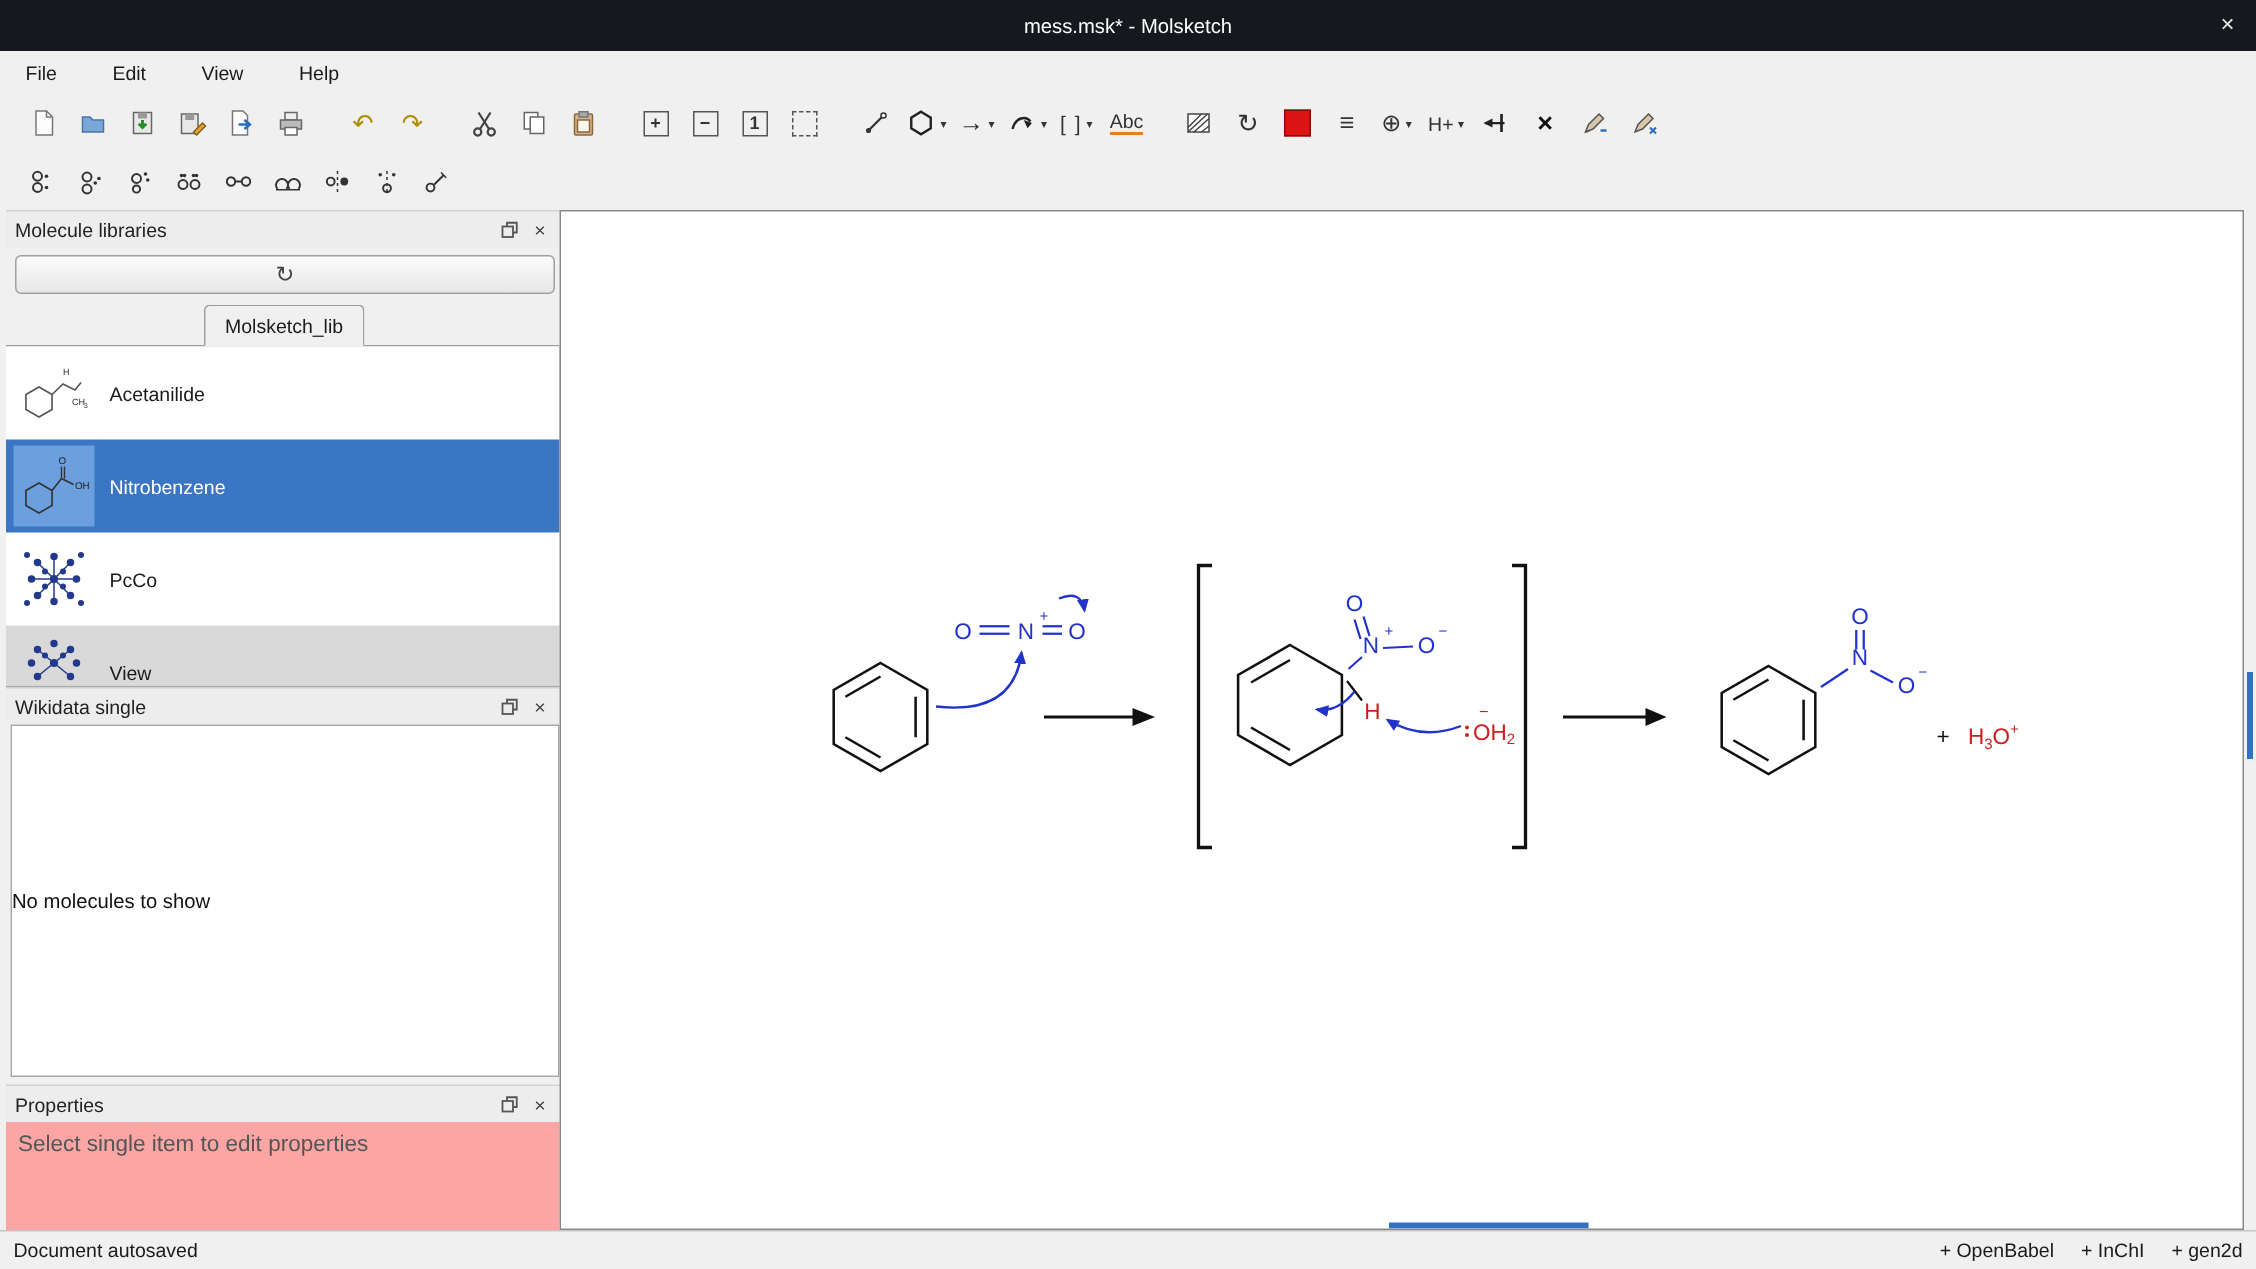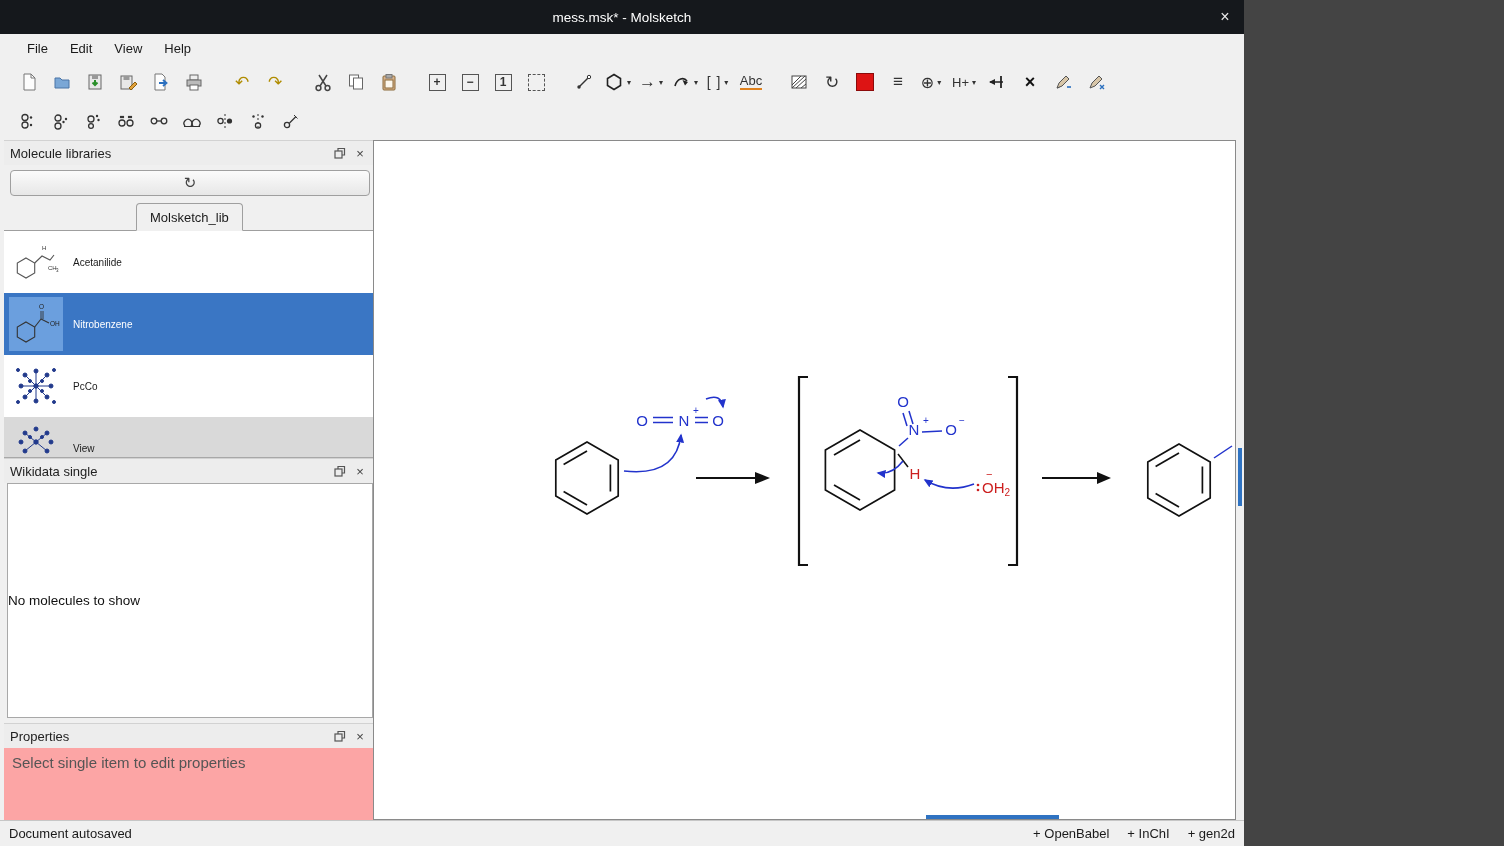--- a/index.html
+++ b/index.html
@@ -1,28 +1,28 @@
 <!DOCTYPE html>
 <html><head>
 <meta charset="utf-8">
 <style>
   * { margin:0; padding:0; box-sizing:border-box; }
   html,body { background:#444; }
   .window {
-    position:relative; width:1244px; height:846px; overflow:hidden;
+    position:relative; width:1504px; height:846px; overflow:hidden;
     background:#f0f0f0; font-family:"Liberation Sans", sans-serif;
     font-size:13px; color:#1a1a1a;
   }
   
   .titlebar { height:34px; background:#15181c; color:#fff; display:flex;
     align-items:center; justify-content:center; position:relative; font-size:13.5px; }
   .titlebar-close { position:absolute; right:0; top:0; height:34px; width:38px;
     display:flex; align-items:center; justify-content:center; color:#e8e8e8; font-size:16px; }
   
-  .menubar { height:28px; display:flex; align-items:center; padding-left:16px; }
+  .menubar { height:28px; display:flex; align-items:center; padding-left:6px;gap:15px; }
   .menu-item { padding:4px 11px; border-radius:3px; }
   
   .toolbar { display:flex; align-items:center; padding-left:14px; }
   .tb-row1 { height:40px; }
   .tb-row2 { height:38px; padding-left:12px; }
   .tbtn { min-width:30px; height:30px; display:flex; align-items:center; justify-content:center;
     margin-right:3px; border-radius:3px; color:#333; font-size:16px; padding:0 2px; }
   .tbtn svg { display:block; }
   .gap { width:15px; flex:none; }
   .caret { font-size:8px; margin-left:3px; color:#333; }
@@ -51,21 +51,21 @@
   .tab { position:absolute; left:132px; bottom:-1px; padding:6px 13px 5px;
     background:#f0f0f0; border:1px solid #9f9f9f; border-bottom:1px solid #f0f0f0;
     border-radius:4px 4px 0 0; font-size:13px; }
   .lib-list { height:227px; background:#fff; border-bottom:1px solid #a8a8a8;
     overflow:hidden; position:relative; }
   .lib-item { height:62px; display:flex; align-items:center; gap:10px; padding:0 5px; }
   .lib-item.selected { background:#3a76c4; color:#fff; }
   .thumb { width:54px; height:54px; display:flex; align-items:center; justify-content:center; flex:none; }
   .lib-item.selected .thumb { background:#6b9fde; }
   .lib-item.dim { background:#d9d9d9; }
-  .lib-label { font-size:10px; }
+  .lib-label { font-size:13px; }
   .list-scrollbar { position:absolute; right:0; top:0; width:3px; height:112px; background:#5a5a5a; }
   .search-row { display:flex; padding:6px 6px 5px; gap:4px; align-items:center; }
   .search-input { flex:1; height:27px; border:1px solid #999; background:#fff;
     padding:0 8px; font-size:13px; font-family:"Liberation Sans", sans-serif; color:#222; }
   .search-input::placeholder { color:#8a8a8a; }
   .search-btn { width:31px; height:27px; border:1px solid #9f9f9f; border-radius:3px;
     background:linear-gradient(#fbfbfb,#e7e7e7); display:flex; align-items:center; justify-content:center; }
   .wd-box { flex:1; background:#fff; border:1px solid #a8a8a8; margin:0 3px 5px;
     display:flex; align-items:center; justify-content:flex-start; font-size:13.5px; color:#111; }
   .props-content { height:72px; background:#fca5a5; padding:6px 8px; color:#555; font-size:15px; }

